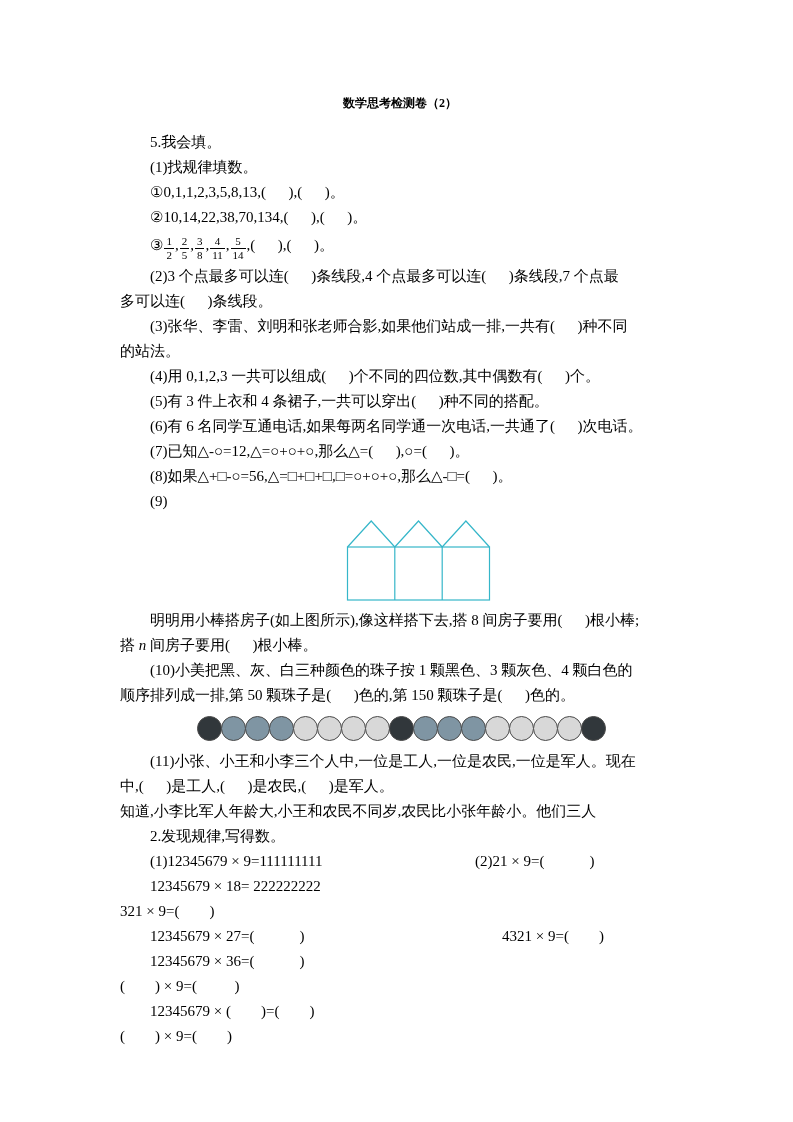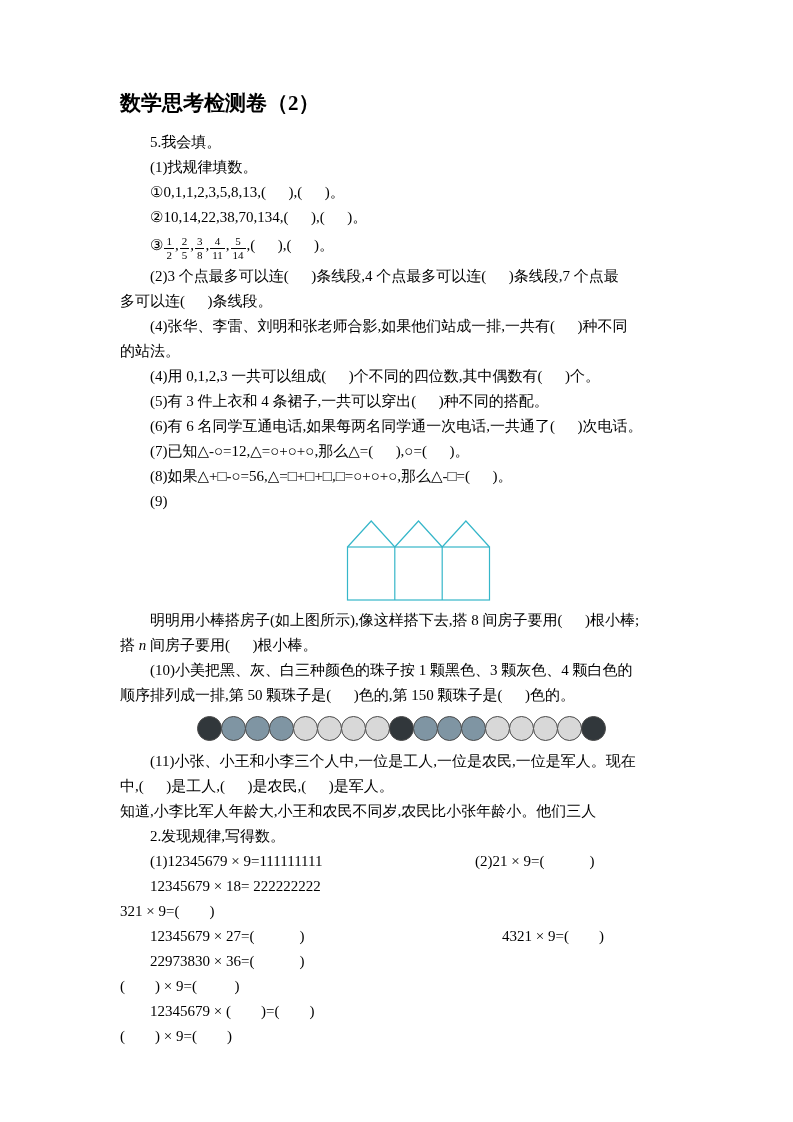--- a/index.html
+++ b/index.html
@@ -8,22 +8,22 @@
     position:relative;
     width:793px; height:1122px;
     background:#ffffff;
     color:#000000;
     font-family:"Liberation Serif","DejaVu Serif",serif;
     font-size:15px;
     overflow:hidden;
   }
   .content { position:absolute; left:120px; top:88px; width:560px; }
   .title {
-    text-align:left;
-    font-size:21px;
+    text-align:center;
+    font-size:12px;
     font-weight:bold;
     line-height:30px;
     margin-bottom:12px;
     white-space:pre;
   }
   .line { line-height:25px; white-space:pre; }
   .ind  { padding-left:30px; }
   .frac-line { line-height:30px; height:34px; }
   .frac {
     display:inline-block;
@@ -67,21 +67,21 @@
 
     <p class="line ind">5.我会填。</p>
     <p class="line ind">(1)找规律填数。</p>
     <p class="line ind">①0,1,1,2,3,5,8,13,(      ),(      )。</p>
     <p class="line ind">②10,14,22,38,70,134,(      ),(      )。</p>
 
     <p class="line ind frac-line"><span>③</span><span id="fraction-seq"><span class="frac"><span class="num">1</span><span class="den">2</span></span><span>,</span><span class="frac"><span class="num">2</span><span class="den">5</span></span><span>,</span><span class="frac"><span class="num">3</span><span class="den">8</span></span><span>,</span><span class="frac"><span class="num">4</span><span class="den">11</span></span><span>,</span><span class="frac"><span class="num">5</span><span class="den">14</span></span></span><span>,(      ),(      )。</span></p>
 
     <p class="line ind">(2)3 个点最多可以连(      )条线段,4 个点最多可以连(      )条线段,7 个点最</p>
     <p class="line">多可以连(      )条线段。</p>
-    <p class="line ind">(4)张华、李雷、刘明和张老师合影,如果他们站成一排,一共有(      )种不同</p>
+    <p class="line ind">(3)张华、李雷、刘明和张老师合影,如果他们站成一排,一共有(      )种不同</p>
     <p class="line">的站法。</p>
     <p class="line ind">(4)用 0,1,2,3 一共可以组成(      )个不同的四位数,其中偶数有(      )个。</p>
     <p class="line ind">(5)有 3 件上衣和 4 条裙子,一共可以穿出(      )种不同的搭配。</p>
     <p class="line ind">(6)有 6 名同学互通电话,如果每两名同学通一次电话,一共通了(      )次电话。</p>
     <p class="line ind">(7)已知△-○=12,△=○+○+○,那么△=(      ),○=(      )。</p>
     <p class="line ind">(8)如果△+□-○=56,△=□+□+□,□=○+○+○,那么△-□=(      )。</p>
     <p class="line ind">(9)</p>
 
     <div class="houses-wrap">
       <svg width="145" height="84" viewBox="0 0 145 84">
@@ -123,19 +123,19 @@
     <p class="line ind">(11)小张、小王和小李三个人中,一位是工人,一位是农民,一位是军人。现在</p>
     <p class="line">中,(      )是工人,(      )是农民,(      )是军人。</p>
     <p class="line">知道,小李比军人年龄大,小王和农民不同岁,农民比小张年龄小。他们三人</p>
 
     <p class="line ind">2.发现规律,写得数。</p>
 
     <div class="mline"><span class="ind">(1)12345679 × 9=111111111</span><span class="rcol rcol-a">(2)21 × 9=(            )</span></div>
     <div class="mline"><span class="ind">12345679 × 18= 222222222</span></div>
     <div class="mline"><span>321 × 9=(        )</span></div>
     <div class="mline"><span class="ind">12345679 × 27=(            )</span><span class="rcol rcol-b">4321 × 9=(        )</span></div>
-    <div class="mline"><span class="ind">22973830 × 36=(            )</span></div>
+    <div class="mline"><span class="ind">12345679 × 36=(            )</span></div>
     <div class="mline"><span>(        ) × 9=(          )</span></div>
     <div class="mline"><span class="ind">12345679 × (        )=(        )</span></div>
     <div class="mline"><span>(        ) × 9=(        )</span></div>
 
   </div>
 </div>
 
 </body></html>

